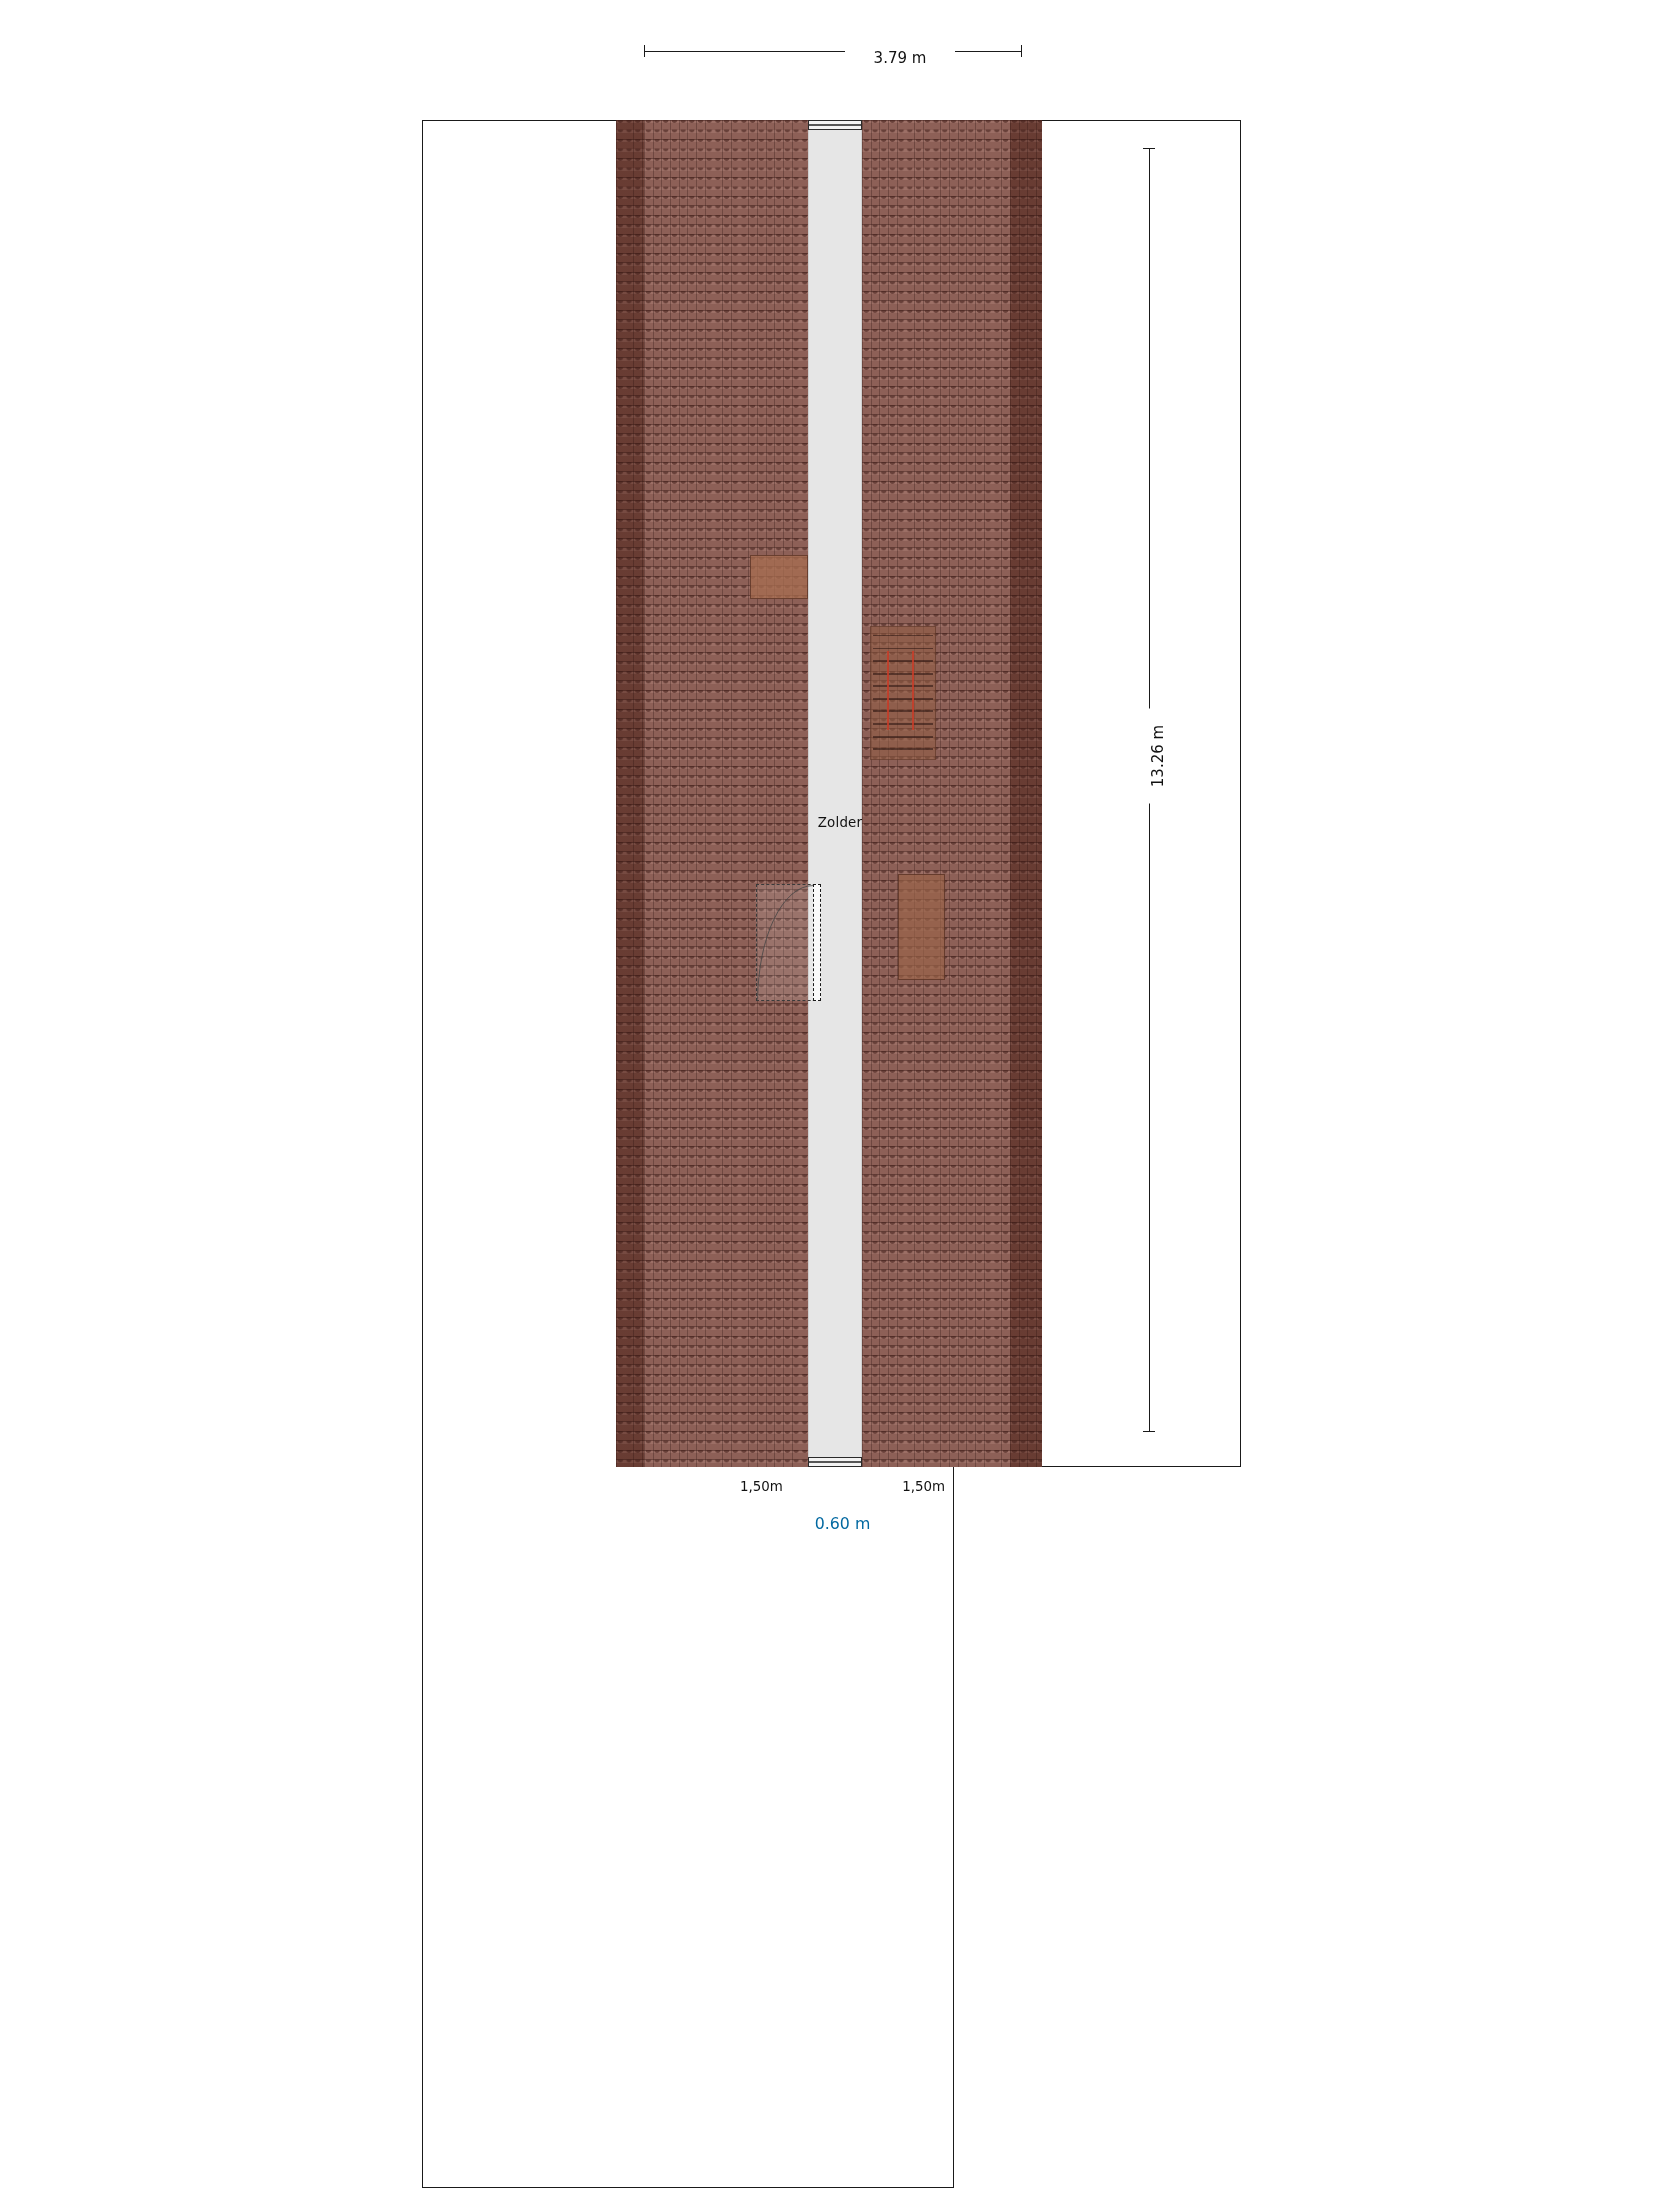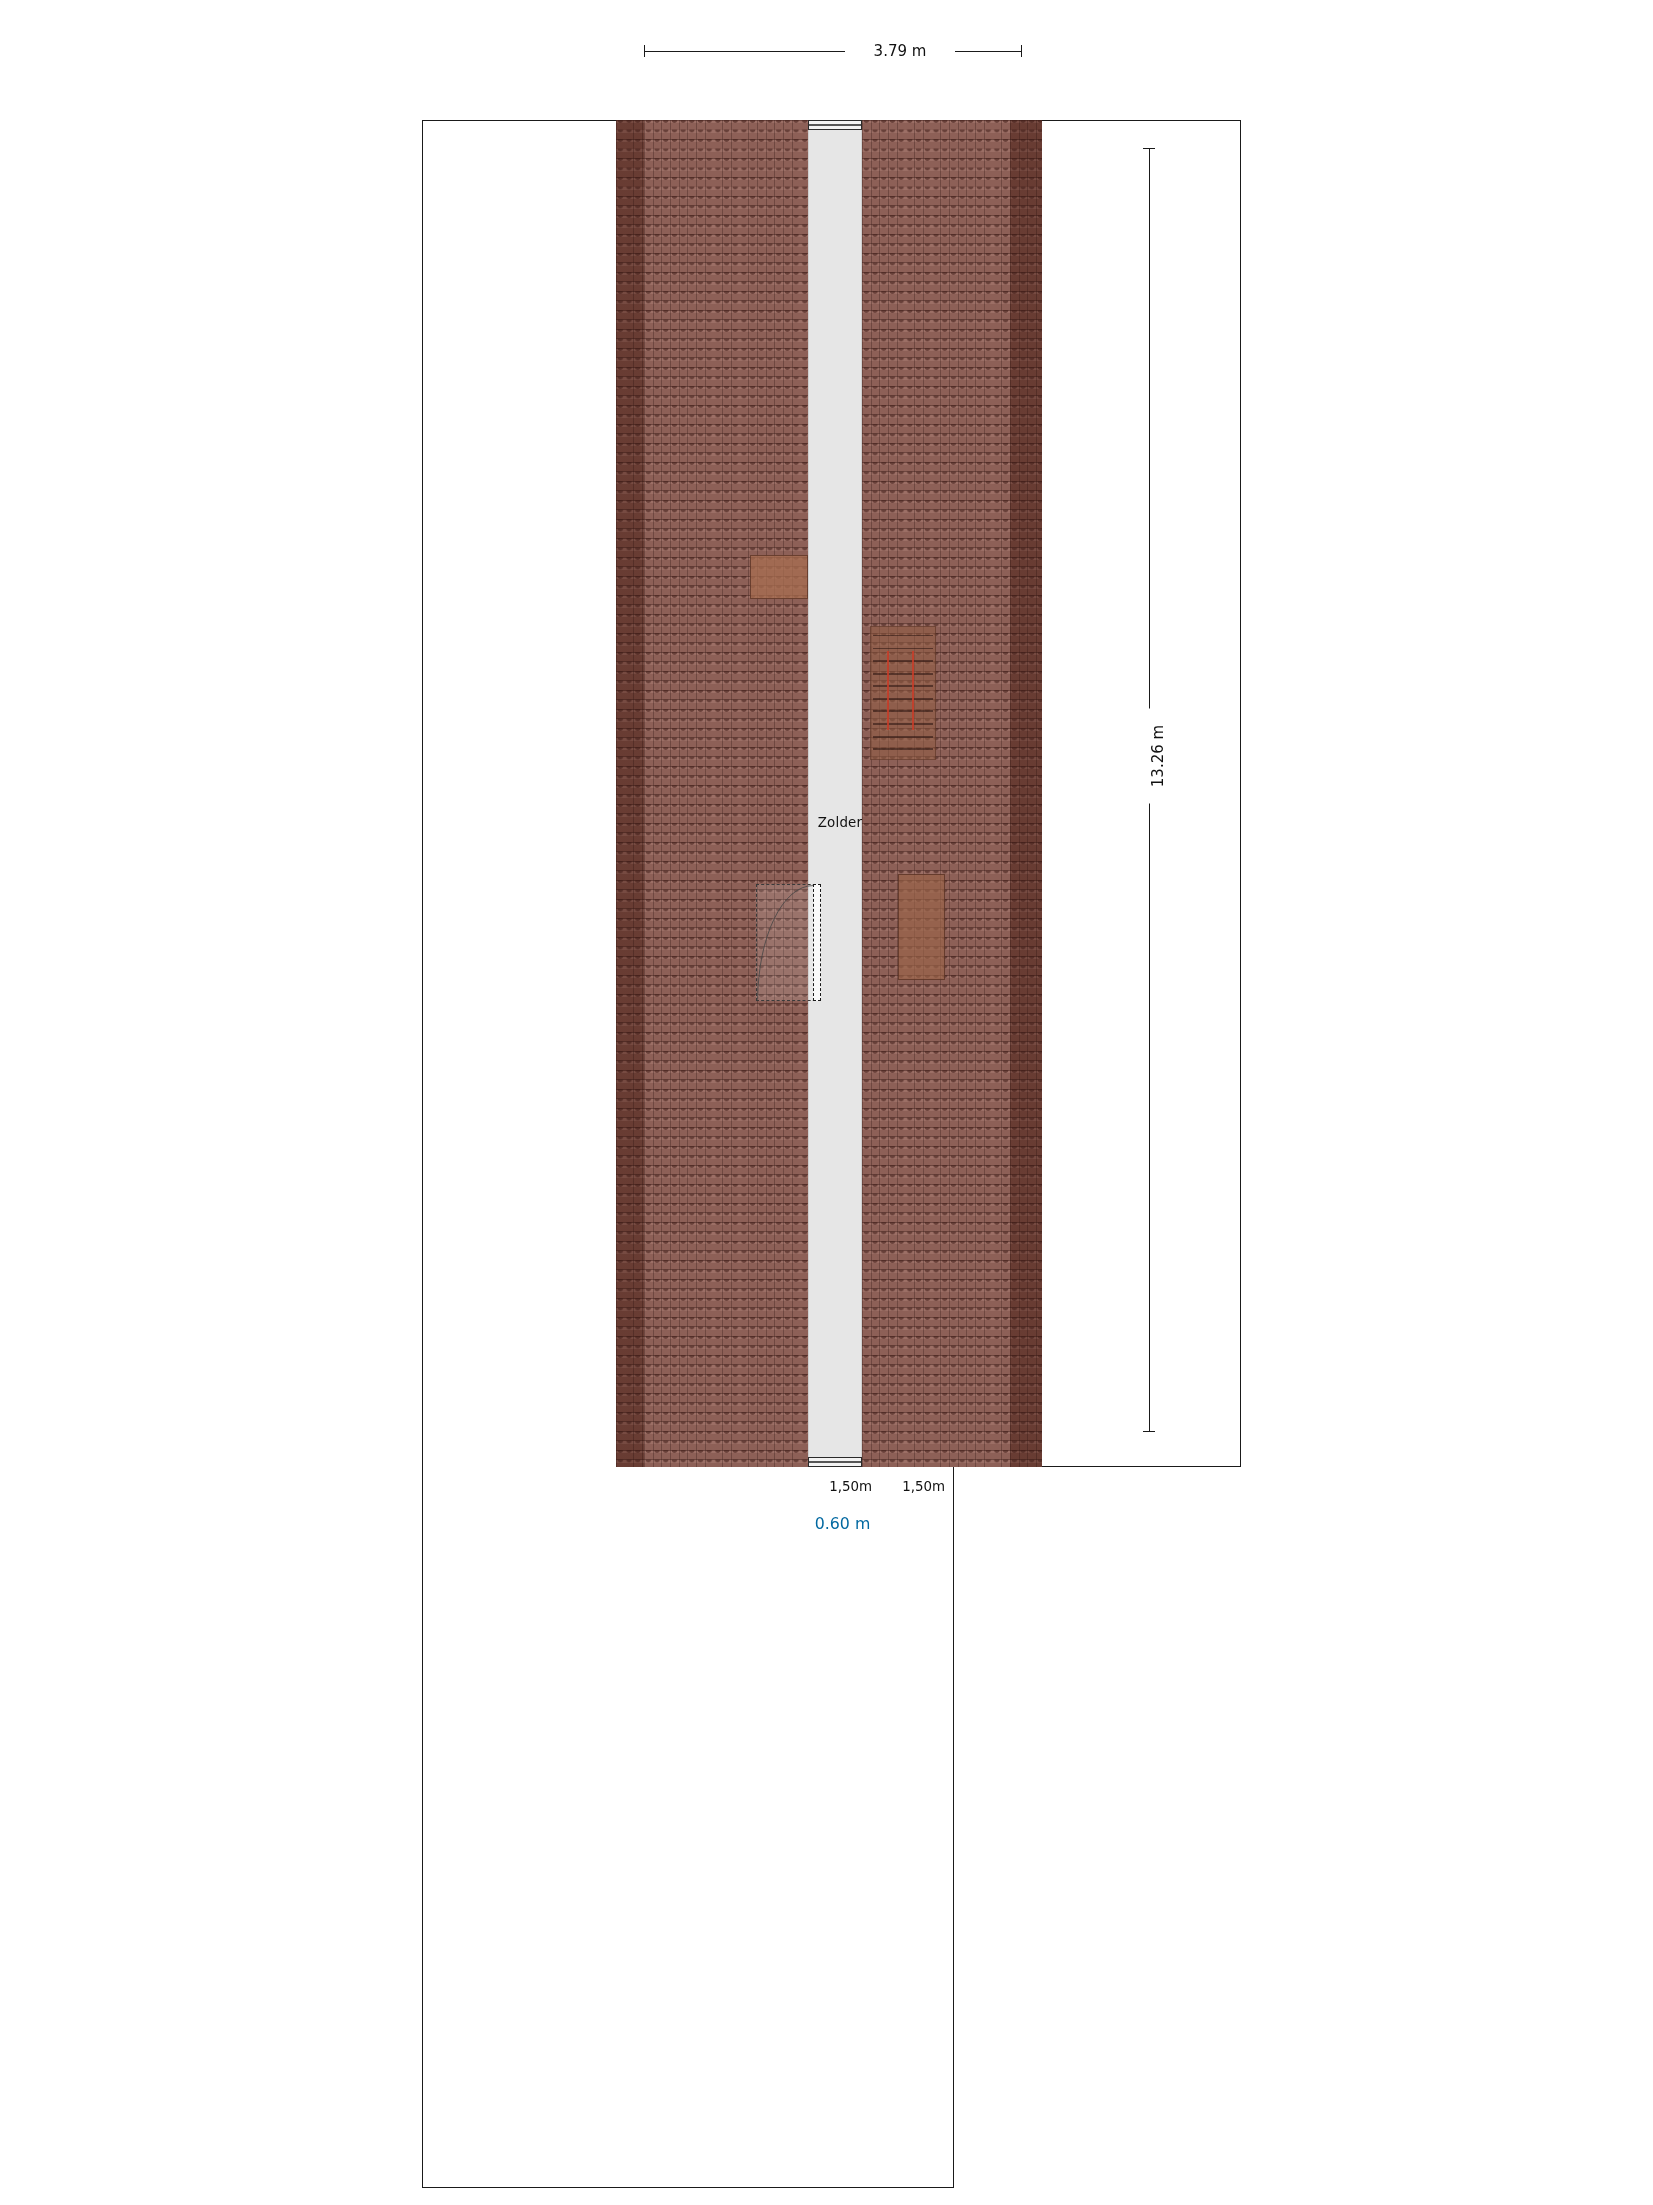--- a/index.html
+++ b/index.html
@@ -252,21 +252,21 @@
   .dim-h-top .label {
     position: absolute;
     left: 0; right: 0;
     top: -4.7px;
     text-align: center;
     font-size: 15px;
     color: #111;
     background: #fff;
     display: inline-block;
     width: 110px;
-    margin: 5px auto;
+    margin: 12px auto;
     left: 134px;
   }
 
   .dim-v-right {
     position: absolute;
     left: 1140px;
     top: 148px;
     width: 17.3px;
     height: 1284px;
   }
@@ -297,21 +297,21 @@
     background: #fff;
     white-space: nowrap;
   }
 
   .dim-small-row {
     position: absolute;
     left: 740px;
     top: 1479px;
     width: 205px;
     display: flex;
-    justify-content: flex-end;
+    justify-content: space-between;
     gap: 30px;
     font-size: 13.4px;
     color: #111;
   }
   .dim-bottom {
     position: absolute;
     left: 740px;
     top: 1514px;
     width: 205px;
     text-align: center;

